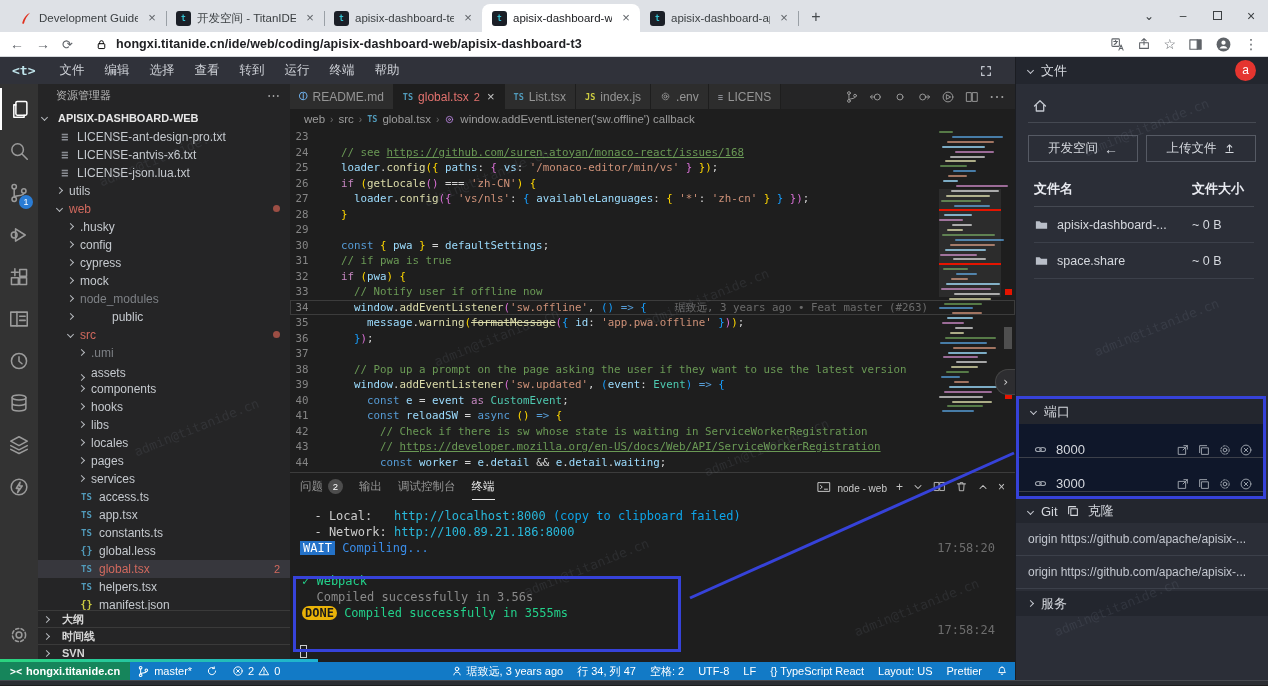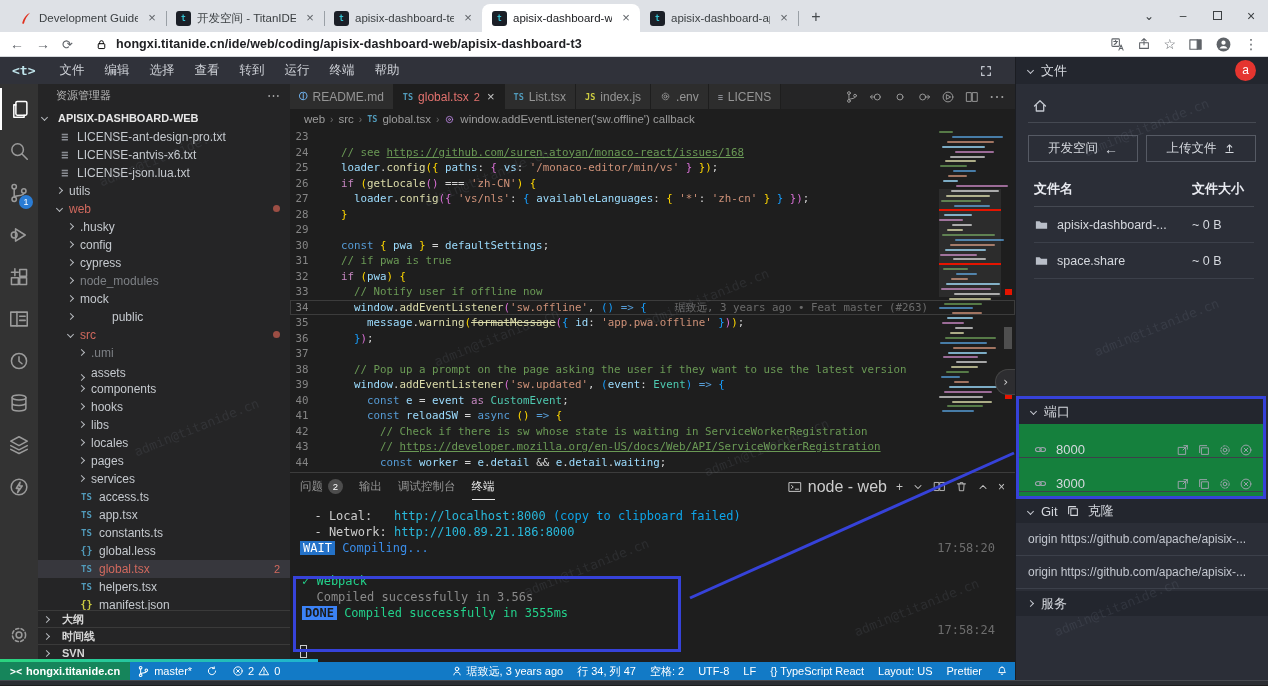--- a/index.html
+++ b/index.html
@@ -97,26 +97,26 @@
   .vdot { position:absolute; left:4px; width:7px; height:6px; background:#e51400; }
   .expand-btn { position:absolute; right:0; top:240px; width:20px; height:26px; background:#2d2d30; border:1px solid #454545; border-right:none; border-radius:13px 0 0 13px; color:#cccccc; display:flex; align-items:center; justify-content:center; font-size:12px; cursor:pointer; }
 
   
   .term { height:190px; border-top:1px solid #3c3c3c; display:flex; flex-direction:column; position:relative; }
   .term-head { height:27px; display:flex; align-items:center; padding:0 10px; gap:16px; font-size:11.5px; color:#969696; }
   .tm-tab { height:100%; display:flex; align-items:center; gap:5px; cursor:pointer; border-bottom:1px solid transparent; }
   .tm-tab.active { color:#e7e7e7; border-bottom:1px solid #e7e7e7; }
   .tm-tab .tbadge { background:#4d4d4d; color:#fff; border-radius:8px; min-width:15px; height:15px; font-size:9.5px; line-height:15px; text-align:center; }
   .term-acts { margin-left:auto; display:flex; align-items:center; gap:9px; color:#c5c5c5; font-size:12px; }
-  .term-acts .shname { font-size:16px; color:#cccccc; display:flex; gap:6px; align-items:center; }
+  .term-acts .shname { font-size:10px; color:#cccccc; display:flex; gap:6px; align-items:flex-end; }
   .term-body { position:relative; flex:1; font-family:"DejaVu Sans Mono",monospace; font-size:12px; line-height:16px; padding:8px 0 0 10px; color:#cccccc; }
   .tl { white-space:pre; }
   .t-cy{color:#29b8db}.t-rd{color:#0ea5e9}.t-bl{color:#3b8eea}.t-gn{color:#23d18b}.t-gy{color:#8a8a8a}
   .badge-wait{background:#2472c8;color:#fff;padding:0 3px;}
-  .badge-done{background:#3b82f6;color:#1b1b1b;font-weight:bold;padding:0 3px;}
+  .badge-done{background:#eab308;color:#1b1b1b;font-weight:bold;padding:0 3px;border-radius:7px;}
   .tstamp { position:absolute; right:20px; color:#6d6d6d; }
   .term-cursor { position:absolute; left:10px; bottom:4px; width:7px; height:13px; border:1px solid #cccccc; }
 
   
   .statusbar { height:18px; background:#127ac6; display:flex; align-items:center; color:#ffffff; font-size:11px; }
   .sb-item { display:flex; align-items:center; gap:4px; padding:0 7px; height:100%; cursor:pointer; white-space:nowrap; }
   .sb-item.remote { background:#16855b; padding:0 10px; font-weight:bold; }
   .sb-right { margin-left:auto; display:flex; height:100%; }
   .greenline { position:absolute; left:0; bottom:23px; width:318px; height:3px; background:linear-gradient(90deg,#2bd47e,#1fb3d2); z-index:5; }
   .bottomstrip { position:absolute; left:0; bottom:0; width:1268px; height:5px; background:#2c2e33; border-top:1px solid #46484e; z-index:6; }
@@ -129,21 +129,21 @@
   .rp-files { position:absolute; top:35px; left:0; right:0; }
   .rp-home { padding:6px 16px 8px; color:#c3c7cf; }
   .rp-div { height:1px; background:#454952; margin:0 12px; }
   .rp-btnrow { display:flex; gap:8px; padding:12px 12px 0; }
   .rp-btn { flex:1; height:27px; border:1px solid #565a64; background:transparent; color:#d5d8de; font-size:12.5px; display:flex; align-items:center; justify-content:center; gap:6px; cursor:pointer; }
   .rp-table { padding:18px 14px 0 18px; }
   .rp-th { display:flex; font-weight:bold; font-size:13px; color:#e8eaf0; padding-bottom:8px; border-bottom:1px solid #454952; }
   .rp-th .c2, .rp-tr .c2 { margin-left:auto; width:62px; }
   .rp-tr { display:flex; align-items:center; gap:8px; padding:10px 0; border-bottom:1px solid #3c404a; font-size:12.5px; cursor:pointer; }
   .rp-tr .fname { white-space:nowrap; overflow:hidden; }
-  .rp-ports { position:absolute; top:339px; left:0; width:250px; height:103px; border:3px solid #3642d9; background:#15803d; }
+  .rp-ports { position:absolute; top:339px; left:0; width:250px; height:103px; border:3px solid #3642d9; background:#0f172a; }
   .rp-ports .rp-strip { height:25px; }
   .port-row { display:flex; align-items:flex-end; gap:8px; padding:0 10px 0 14px; height:34px; border-bottom:1px solid #3c404a; }
   .port-row .pacts { margin-left:auto; display:flex; gap:7px; color:#9da3ad; }
   .port-row .pacts span { cursor:pointer; display:flex; }
   .rp-git { position:absolute; top:442px; left:0; right:0; }
   .rp-git .rp-strip { height:24px; }
   .git-row { padding:9px 12px; font-size:12px; color:#c3c7cf; border-bottom:1px solid #3c404a; white-space:nowrap; overflow:hidden; }
   .rp-services { position:absolute; top:534px; left:0; right:0; height:25px; }
   .rchev { display:inline-block; width:5px; height:5px; border-right:1.3px solid #c3c7cf; border-bottom:1.3px solid #c3c7cf; }
   .rchev.open { transform:rotate(45deg); } .rchev.closed { transform:rotate(-45deg); }
@@ -380,27 +380,27 @@
                 <span class="lbl">.husky</span>
               </div>
               <div class="trow" style="padding-left: 30px;">
                 <span class="chev closed"></span>
                 <span class="lbl">config</span>
               </div>
               <div class="trow" style="padding-left: 30px;">
                 <span class="chev closed"></span>
                 <span class="lbl">cypress</span>
               </div>
+              <div class="trow" style="padding-left: 30px;">
+                <span class="chev closed"></span>
+                <span class="lbl">mock</span>
+              </div>
               <div class="trow dim" style="padding-left: 30px;">
                 <span class="chev closed"></span>
                 <span class="lbl">node_modules</span>
-              </div>
-              <div class="trow" style="padding-left: 30px;">
-                <span class="chev closed"></span>
-                <span class="lbl">mock</span>
               </div>
               <div class="trow" style="padding-left: 30px; gap: 32px;">
                 <span class="chev closed"></span>
                 <span class="lbl">public</span>
               </div>
               <div class="trow mod" style="padding-left: 30px;">
                 <span class="chev open"></span>
                 <span class="lbl">src</span>
                 <span class="dot"></span>
               </div>

